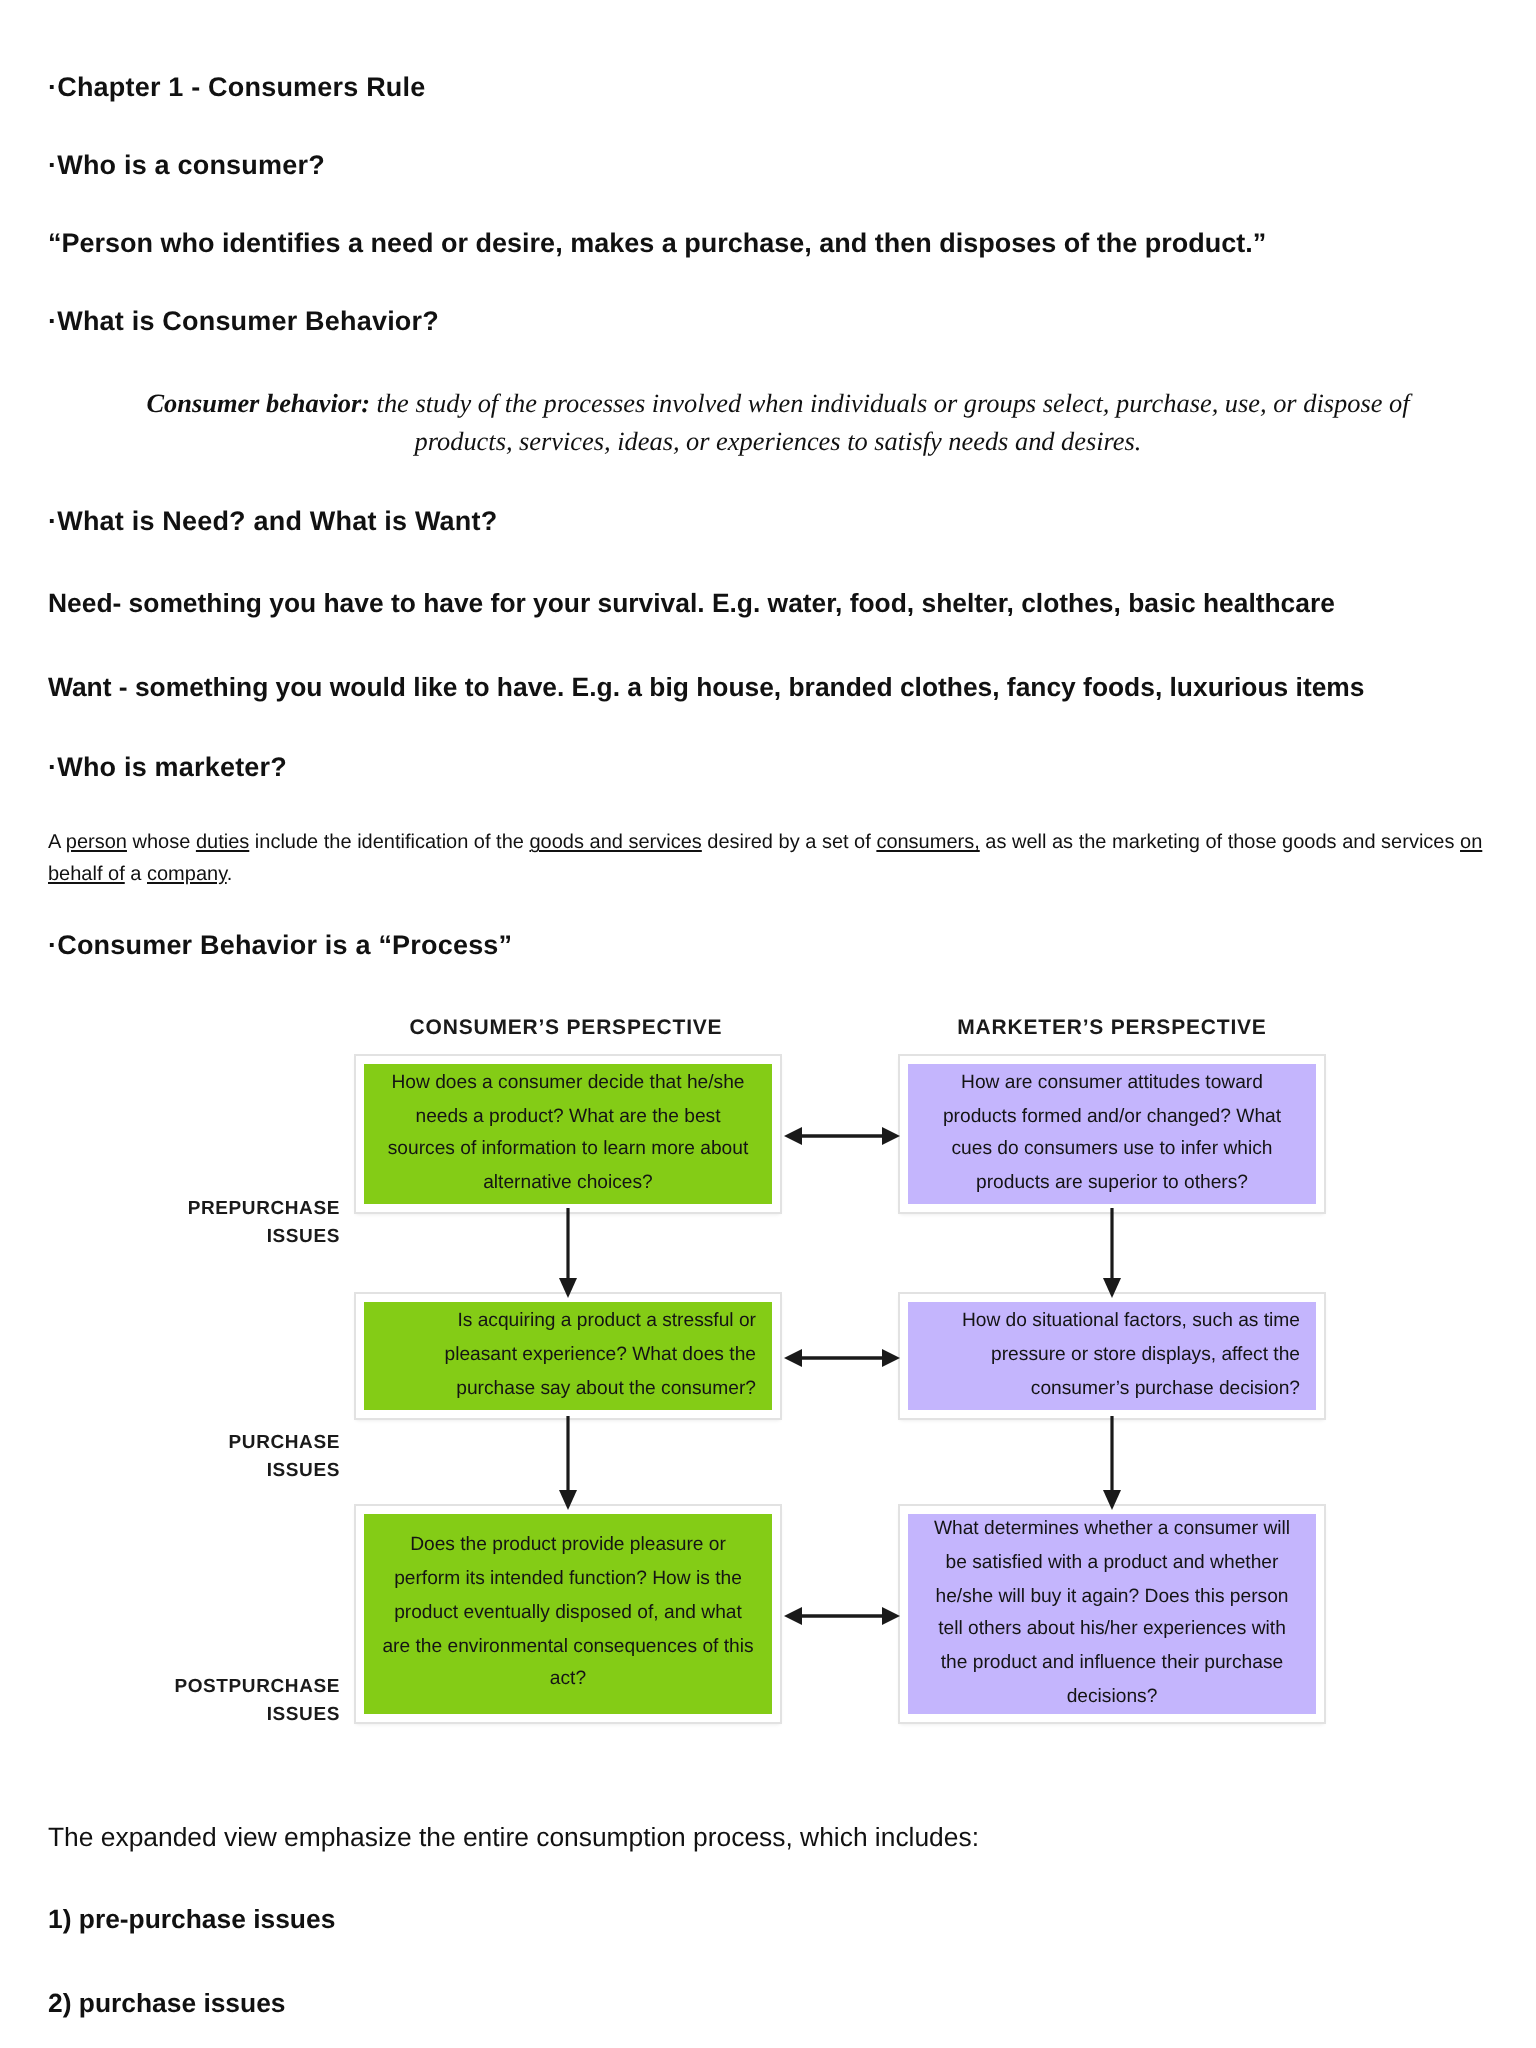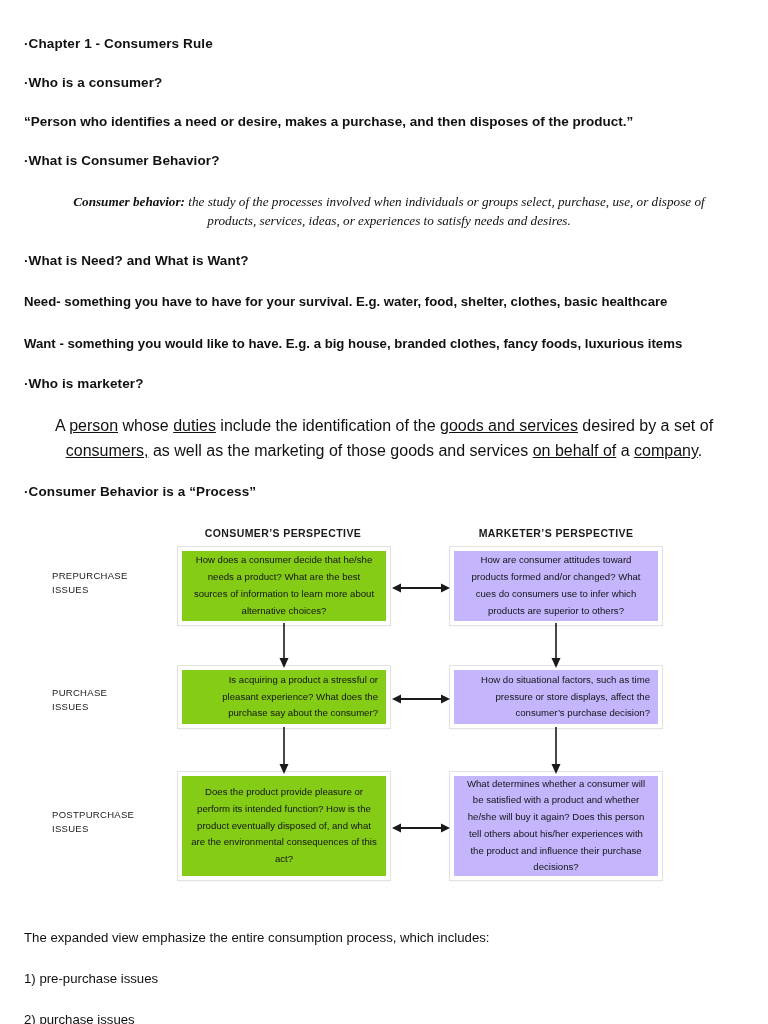--- a/index.html
+++ b/index.html
@@ -59,24 +59,23 @@
     font-weight: bold;
     font-style: italic;
   }
   .body-line {
     font-size: 13.2px;
     line-height: 1.5;
     margin: 0 0 22px 0;
     font-weight: bold;
   }
   .body-para {
-    font-size: 16px;
+    font-size: 10px;
     line-height: 1.55;
     margin: 0 0 20px 0;
-    text-align: center;
   }
   .u { text-decoration: underline; }
 
   
   .diagram {
     position: relative;
     width: 720px;
     height: 390px;
     margin: 4px 0 0 0;
   }
@@ -88,27 +87,28 @@
     color: #1a1a1a;
     text-align: center;
     font-family: "Liberation Sans", sans-serif;
   }
   .col-header.consumer { left: 154px; top: 4px; width: 210px; }
   .col-header.marketer { left: 426px; top: 4px; width: 212px; }
 
   .row-label {
     position: absolute;
     font-size: 9.5px;
-    font-weight: normal;
+    font-weight: bold;
     letter-spacing: 0.3px;
     color: #1a1a1a;
-    text-align: left;
+    text-align: right;
     line-height: 1.45;
     width: 118px;
     left: 28px;
+    margin-top: 48px;
   }
   .row-label.r1 { top: 46px; }
   .row-label.r2 { top: 163px; }
   .row-label.r3 { top: 285px; }
 
   .pbox {
     position: absolute;
     box-sizing: border-box;
     border: 4px solid #ffffff;
     outline: 1px solid #e2e2e2;
@@ -160,21 +160,21 @@
   
   .footer-block { margin-top: 16px; }
   .footer-head {
     font-size: 13.2px;
     font-weight: normal;
     margin: 0 0 24px 0;
     line-height: 1.3;
   }
   .footer-item {
     font-size: 13.2px;
-    font-weight: normal;
+    font-weight: bold;
     margin: 0 0 24px 0;
     line-height: 1.3;
   }
 </style>
 </head>
 <body>
 
 <div class="page">
   <div class="content">
 

